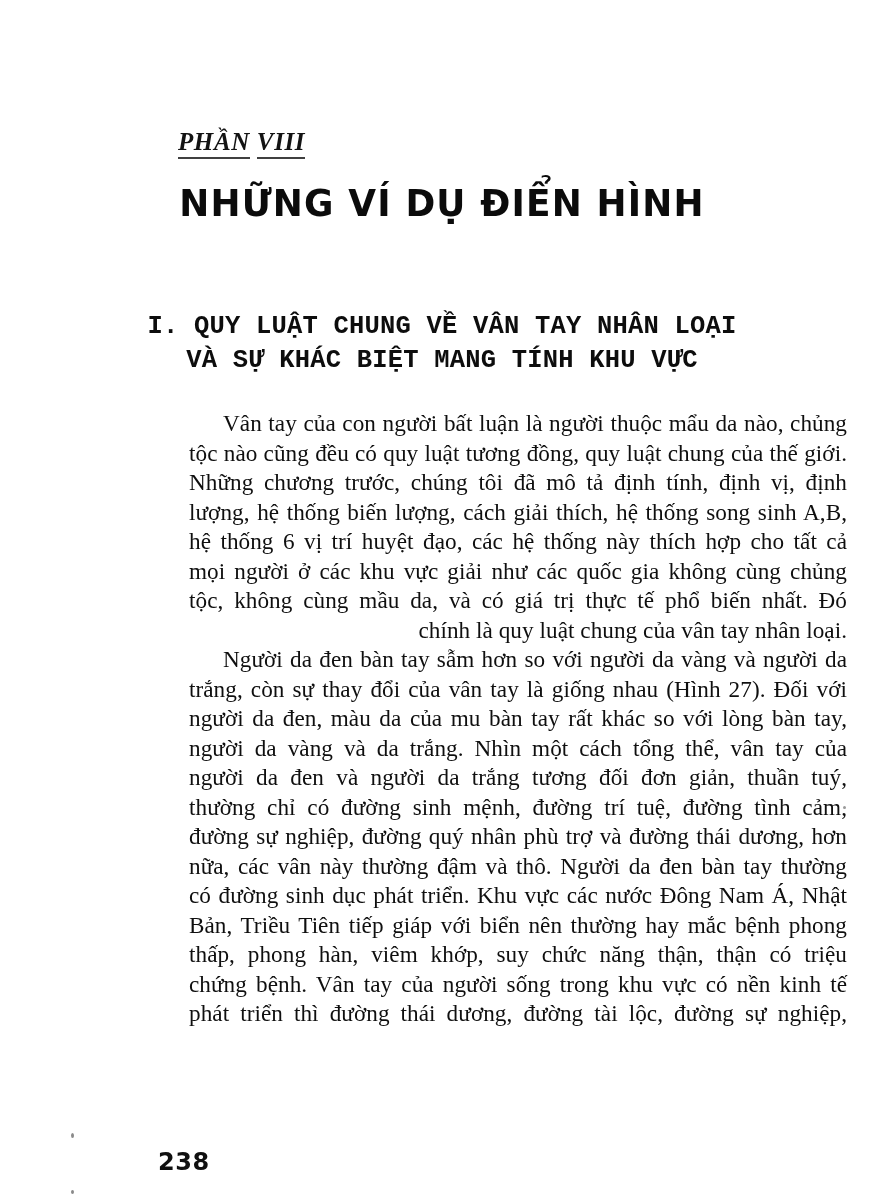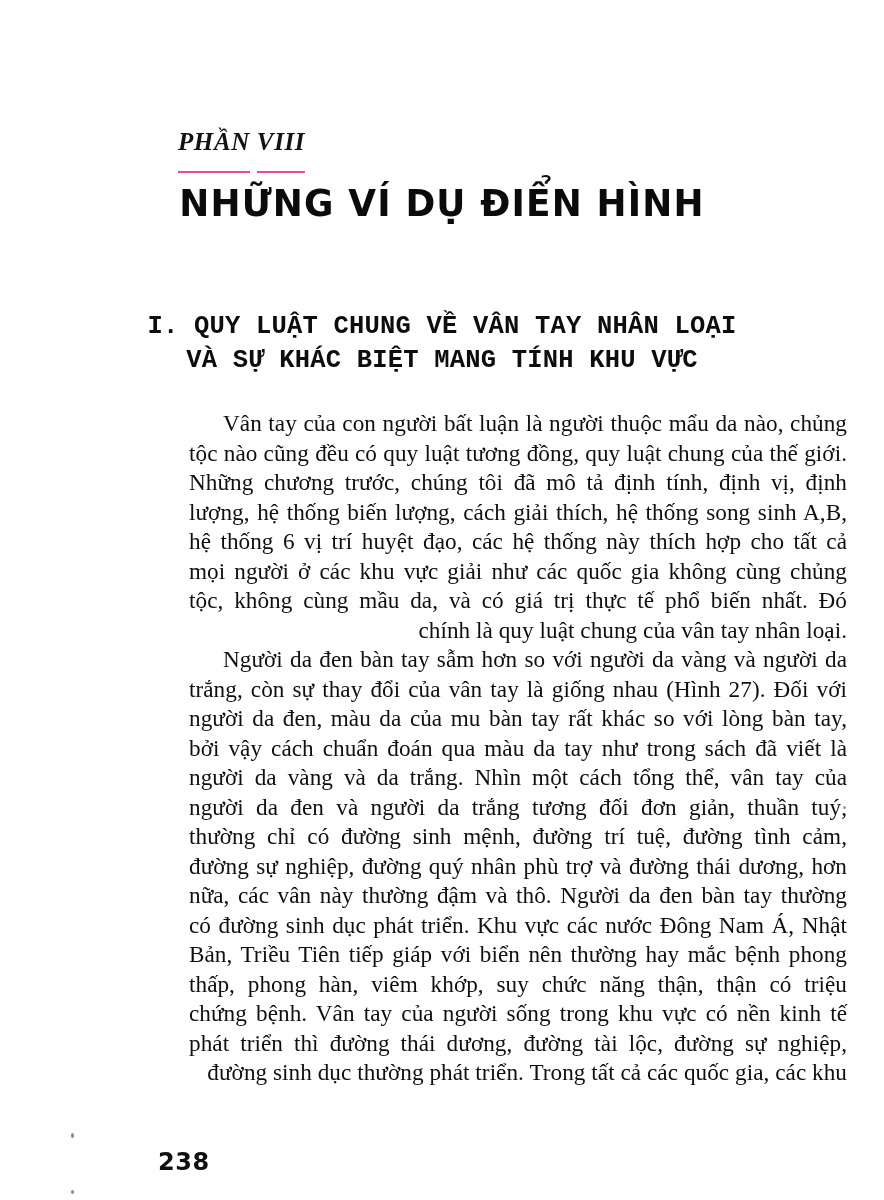--- a/index.html
+++ b/index.html
@@ -26,22 +26,22 @@
     font-family: "Liberation Serif", "DejaVu Serif", serif;
     font-style: italic;
     font-weight: bold;
     font-size: 25px;
     letter-spacing: 0.6px;
     color: #131313;
     white-space: nowrap;
   }
   .part-label .word {
     display: inline-block;
-    border-bottom: 2px solid #ec4899;
-    padding-bottom: 15px;
+    border-bottom: 2px solid #404040;
+    padding-bottom: 1px;
   }
   .part-label .gap {
     display: inline-block;
     width: 7px;
   }
 
   
   .main-title {
     position: absolute;
     left: 0;
@@ -155,32 +155,30 @@
         <span class="ln j">lượng, hệ thống biến lượng, cách giải thích, hệ thống song sinh A,B,</span>
         <span class="ln j">hệ thống 6 vị trí huyệt đạo, các hệ thống này thích hợp cho tất cả</span>
         <span class="ln j">mọi người ở các khu vực giải như các quốc gia không cùng chủng</span>
         <span class="ln j">tộc, không cùng mầu da, và có giá trị thực tế phổ biến nhất. Đó</span>
         <span class="ln last">chính là quy luật chung của vân tay nhân loại.</span>
       </p>
     <p class="para" id="paragraph-2">
         <span class="ln j"><span class="indent"></span>Người da đen bàn tay sẫm hơn so với người da vàng và người da</span>
         <span class="ln j">trắng, còn sự thay đổi của vân tay là giống nhau (Hình 27). Đối với</span>
         <span class="ln j">người da đen, màu da của mu bàn tay rất khác so với lòng bàn tay,</span>
-        <span class="ln j">bởi vậy cách chuẩn đoán qua màu da tay như trong sách đã viết là</span>
         <span class="ln j">người da vàng và da trắng. Nhìn một cách tổng thể, vân tay của</span>
         <span class="ln j">người da đen và người da trắng tương đối đơn giản, thuần tuý,</span>
         <span class="ln j">thường chỉ có đường sinh mệnh, đường trí tuệ, đường tình cảm,</span>
         <span class="ln j">đường sự nghiệp, đường quý nhân phù trợ và đường thái dương, hơn</span>
         <span class="ln j">nữa, các vân này thường đậm và thô. Người da đen bàn tay thường</span>
         <span class="ln j">có đường sinh dục phát triển. Khu vực các nước Đông Nam Á, Nhật</span>
         <span class="ln j">Bản, Triều Tiên tiếp giáp với biển nên thường hay mắc bệnh phong</span>
         <span class="ln j">thấp, phong hàn, viêm khớp, suy chức năng thận, thận có triệu</span>
         <span class="ln j">chứng bệnh. Vân tay của người sống trong khu vực có nền kinh tế</span>
         <span class="ln j">phát triển thì đường thái dương, đường tài lộc, đường sự nghiệp,</span>
-        <span class="ln last">đường sinh dục thường phát triển. Trong tất cả các quốc gia, các khu</span>
       </p>
   </div>
 
   <div class="page-number">238</div>
 
   <span class="speckle sp1"></span>
   <span class="speckle sp2"></span>
   <span class="speckle sp3"></span>
 
 </div>

